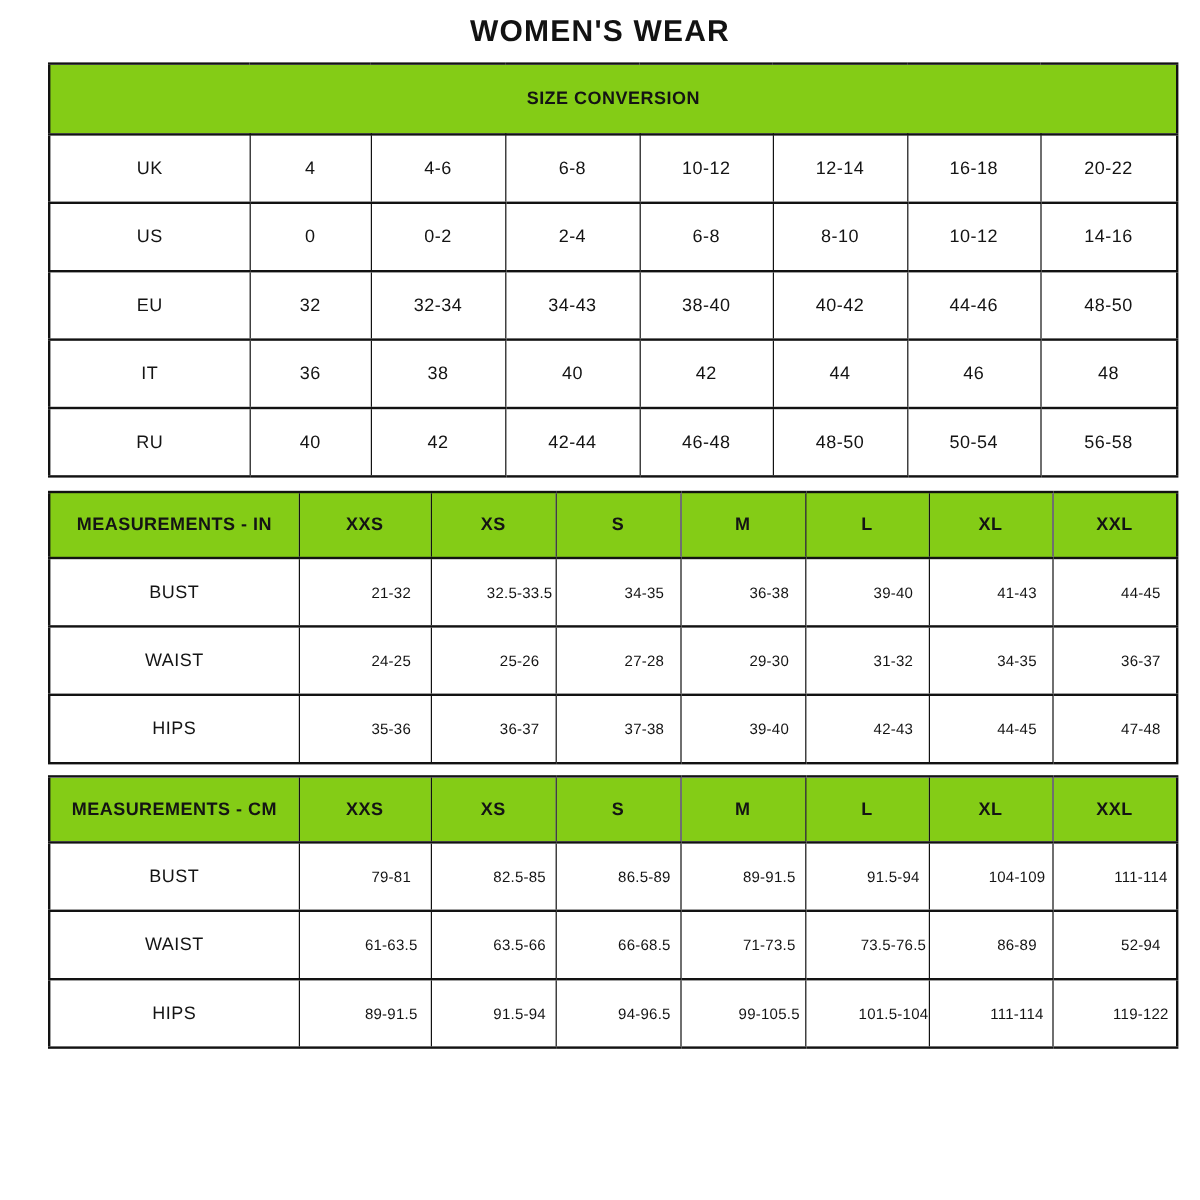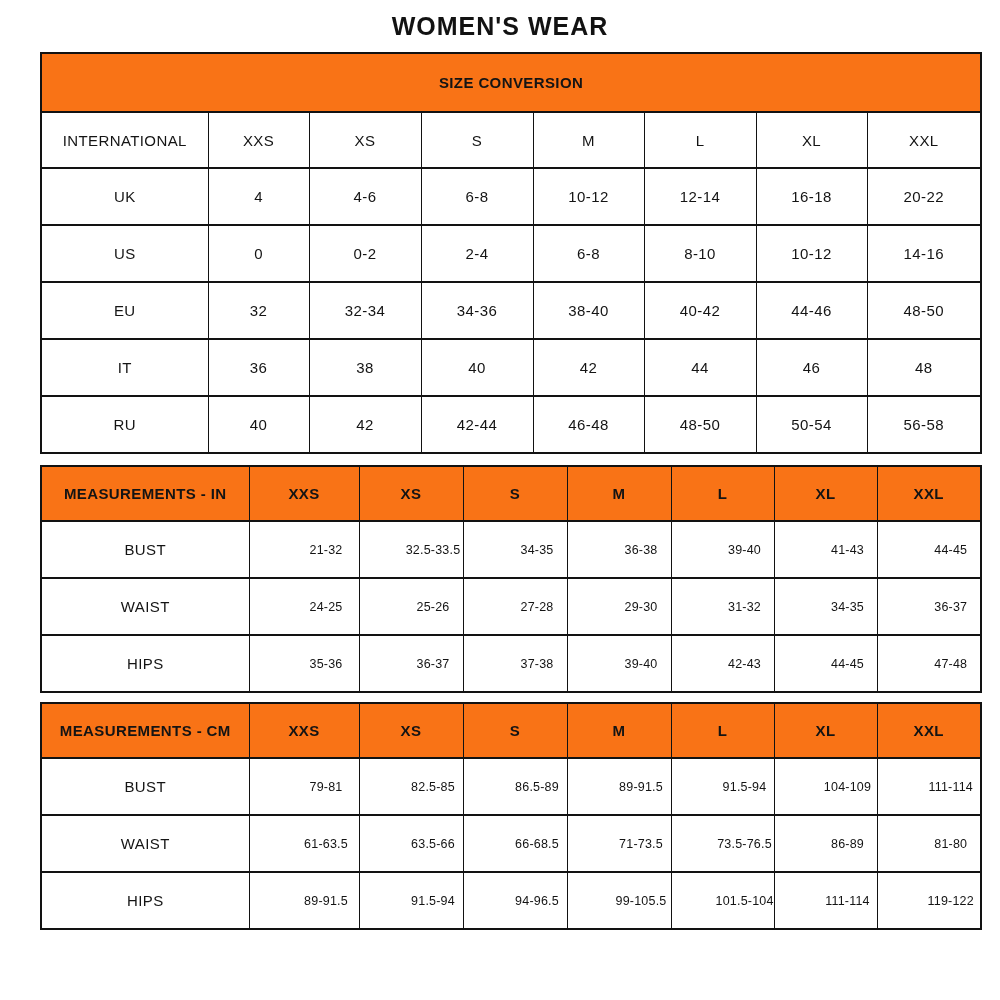--- a/index.html
+++ b/index.html
@@ -33,21 +33,21 @@
   .tbl { border-width: 2.6px; }
   .tbl td {
     border-top-width: 2.4px;
     border-bottom-width: 2.4px;
     text-align: center;
     vertical-align: middle;
     padding: 0;
     overflow: hidden;
     white-space: nowrap;
   }
-  .gray { background: #f97316; }
+  .gray { background: #84cc16; }
   
   .t1 td { font-size: 15px; letter-spacing: .4px; }
   tr.title-row { height: 59px; }
   .title-cell  { font-weight: 700; letter-spacing: .8px; }
   tr.cols-row  { height: 56px; }
   tr.data-row  { height: 57px; }
   
   tr.head-row  { height: 55px; }
   tr.mdata-row { height: 57px; }
   .t23 td.head-label,
@@ -70,30 +70,20 @@
         <col style="width:112px">
       <col style="width:111px">
         <col style="width:112px">
         <col style="width:111px">
         <col style="width:114px">
     </colgroup>
     <tbody>
         <tr class="title-row">
           <td class="gray title-cell" colspan="8">SIZE CONVERSION</td>
         </tr>
-        <tr class="cols-row">
-          <td class="colhead">INTERNATIONAL</td>
-          <td class="colhead">XXS</td>
-          <td class="colhead">XS</td>
-          <td class="colhead">S</td>
-          <td class="colhead">M</td>
-          <td class="colhead">L</td>
-          <td class="colhead">XL</td>
-          <td class="colhead">XXL</td>
-        </tr>
         <tr class="data-row">
           <td class="label">UK</td>
           <td class="val">4</td>
           <td class="val">4-6</td>
           <td class="val">6-8</td>
           <td class="val">10-12</td>
           <td class="val">12-14</td>
           <td class="val">16-18</td>
           <td class="val">20-22</td>
         </tr>
@@ -104,21 +94,21 @@
           <td class="val">2-4</td>
           <td class="val">6-8</td>
           <td class="val">8-10</td>
           <td class="val">10-12</td>
           <td class="val">14-16</td>
         </tr>
         <tr class="data-row">
           <td class="label">EU</td>
           <td class="val">32</td>
           <td class="val">32-34</td>
-          <td class="val">34-36</td>
+          <td class="val">34-43</td>
           <td class="val">38-40</td>
           <td class="val">40-42</td>
           <td class="val">44-46</td>
           <td class="val">48-50</td>
         </tr>
         <tr class="data-row">
           <td class="label">IT</td>
           <td class="val">36</td>
           <td class="val">38</td>
           <td class="val">40</td>
@@ -228,21 +218,21 @@
           <td class="mval">111-114</td>
         </tr>
         <tr class="mdata-row">
           <td class="label">WAIST</td>
           <td class="mval">61-63.5</td>
           <td class="mval">63.5-66</td>
           <td class="mval">66-68.5</td>
           <td class="mval">71-73.5</td>
           <td class="mval">73.5-76.5</td>
           <td class="mval">86-89</td>
-          <td class="mval">81-80</td>
+          <td class="mval">52-94</td>
         </tr>
         <tr class="mdata-row">
           <td class="label">HIPS</td>
           <td class="mval">89-91.5</td>
           <td class="mval">91.5-94</td>
           <td class="mval">94-96.5</td>
           <td class="mval">99-105.5</td>
           <td class="mval">101.5-104</td>
           <td class="mval">111-114</td>
           <td class="mval">119-122</td>

